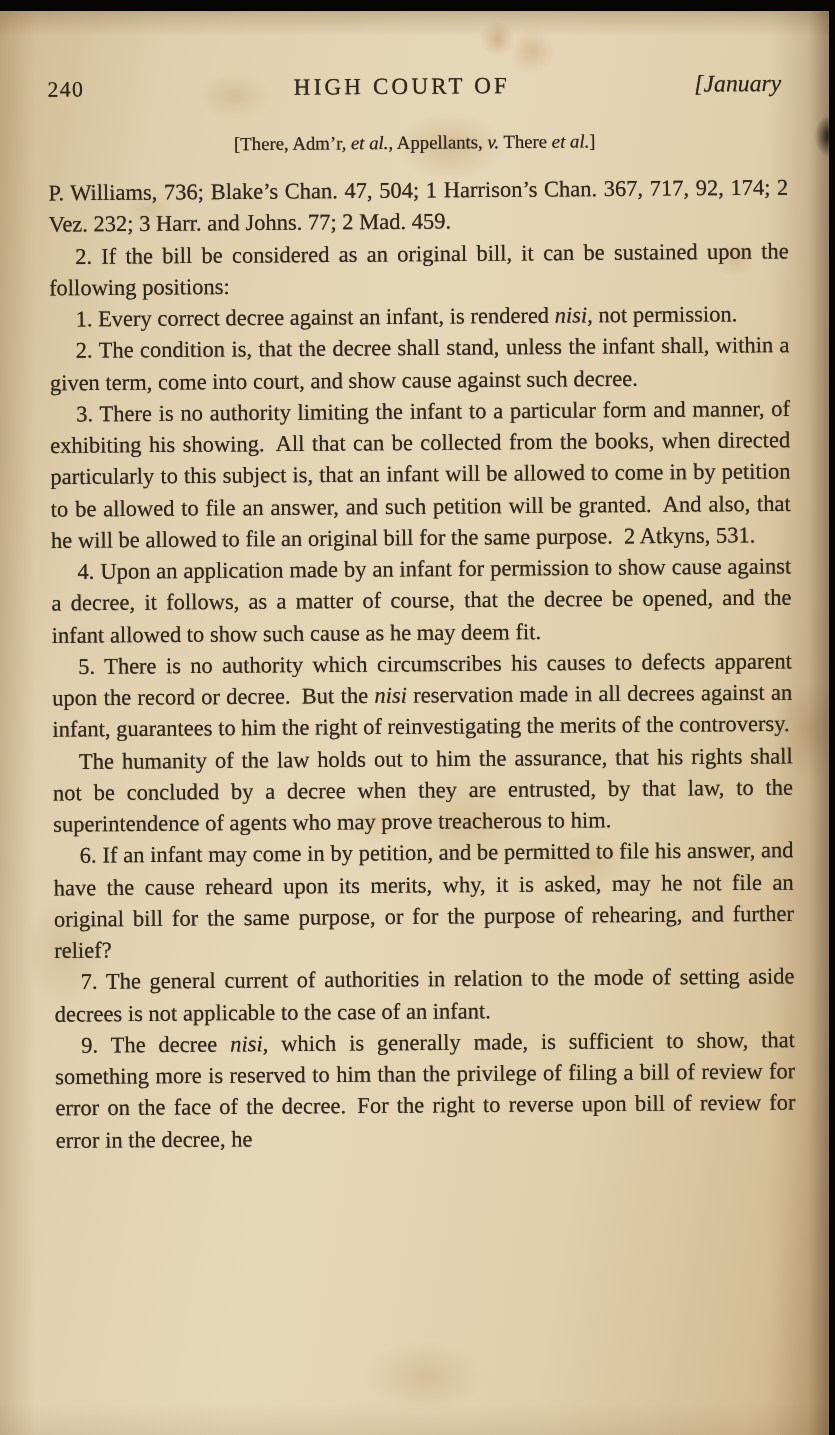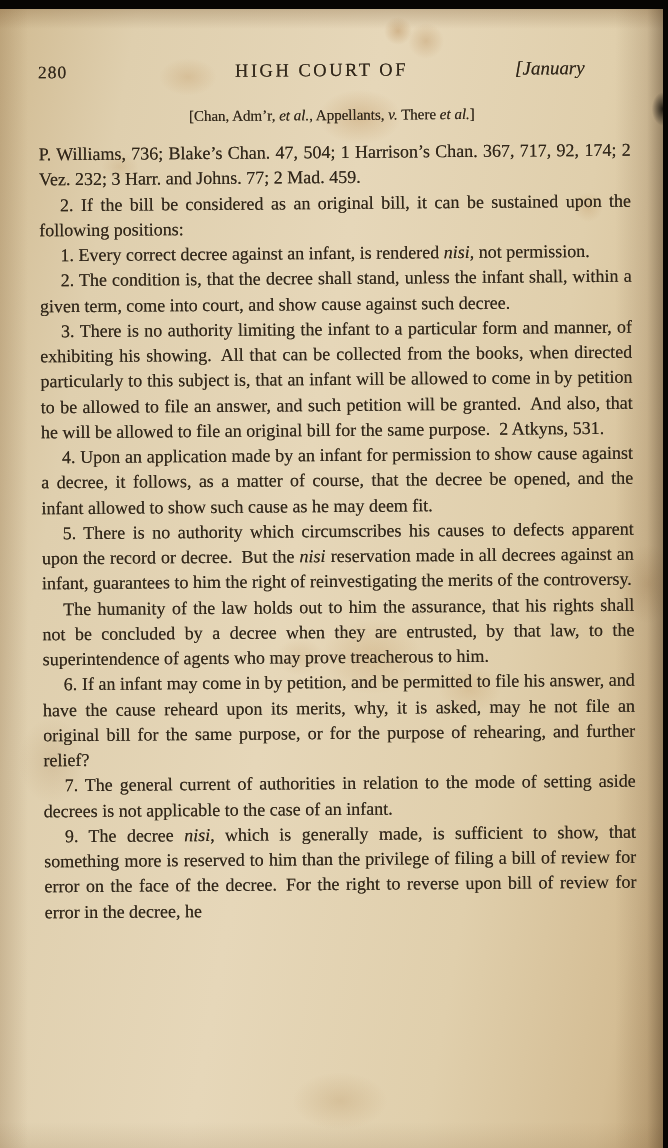--- a/index.html
+++ b/index.html
@@ -61,21 +61,21 @@
     left: 38px; right: 38px; top: 50px;
     display: flex; align-items: baseline;
   }
   .pg-num { width: 90px; font-size: 17.5px; letter-spacing: 1px; }
   .title  {
     flex: 1; text-align: center;
     font-size: 18.5px; letter-spacing: 2.5px;
     white-space: nowrap;
   }
   .date   {
-    width: 110px; 
+    width: 110px; text-align: right;
     font-style: italic; font-size: 19px;
     white-space: nowrap;
   }
   .caption {
     position: absolute;
     left: 0; right: 0; top: 98px;
     text-align: center;
     font-size: 15px;
     white-space: nowrap;
   }
@@ -93,25 +93,25 @@
 </style>
 </head>
 <body>
 
 <div class="scan">
   <div class="paper">
     <div class="stains"></div>
     <div class="vignette"></div>
     <div class="content">
       <div class="header">
-        <span class="pg-num">280</span>
+        <span class="pg-num">240</span>
         <span class="title">HIGH COURT OF</span>
         <span class="date">[January</span>
       </div>
-      <div class="caption"><span>[Chan, Adm’r, </span><span class="it">et al.</span><span>, Appellants, </span><span class="it">v.</span><span> There </span><span class="it">et al.</span><span>]</span></div>
+      <div class="caption"><span>[There, Adm’r, </span><span class="it">et al.</span><span>, Appellants, </span><span class="it">v.</span><span> There </span><span class="it">et al.</span><span>]</span></div>
       <div class="body-text">
           <p class="para"><span>P. Williams, 736; Blake’s Chan. 47, 504; 1 Harrison’s Chan. 367, 717, 92, 174; 2 Vez. 232; 3 Harr. and Johns. 77; 2 Mad. 459.</span></p>
           <p class="para ind"><span>2. If the bill be considered as an original bill, it can be sustained upon the following positions:</span></p>
           <p class="para ind"><span>1. Every correct decree against an infant, is rendered </span><span class="it">nisi</span><span>, not permission.</span></p>
           <p class="para ind"><span>2. The condition is, that the decree shall stand, unless the infant shall, within a given term, come into court, and show cause against such decree.</span></p>
           <p class="para ind"><span>3. There is no authority limiting the infant to a particular form and manner, of exhibiting his showing. All that can be collected from the books, when directed particularly to this subject is, that an infant will be allowed to come in by petition to be allowed to file an answer, and such petition will be granted. And also, that he will be allowed to file an original bill for the same purpose. 2 Atkyns, 531.</span></p>
           <p class="para ind"><span>4. Upon an application made by an infant for permission to show cause against a decree, it follows, as a matter of course, that the decree be opened, and the infant allowed to show such cause as he may deem fit.</span></p>
           <p class="para ind"><span>5. There is no authority which circumscribes his causes to defects apparent upon the record or decree. But the </span><span class="it">nisi</span><span> reservation made in all decrees against an infant, guarantees to him the right of reinvestigating the merits of the controversy.</span></p>
           <p class="para ind"><span>The humanity of the law holds out to him the assurance, that his rights shall not be concluded by a decree when they are entrusted, by that law, to the superintendence of agents who may prove treacherous to him.</span></p>
           <p class="para ind"><span>6. If an infant may come in by petition, and be permitted to file his answer, and have the cause reheard upon its merits, why, it is asked, may he not file an original bill for the same purpose, or for the purpose of rehearing, and further relief?</span></p>

